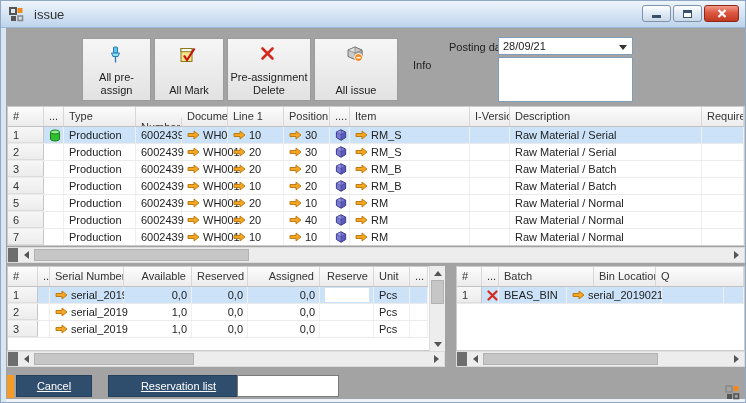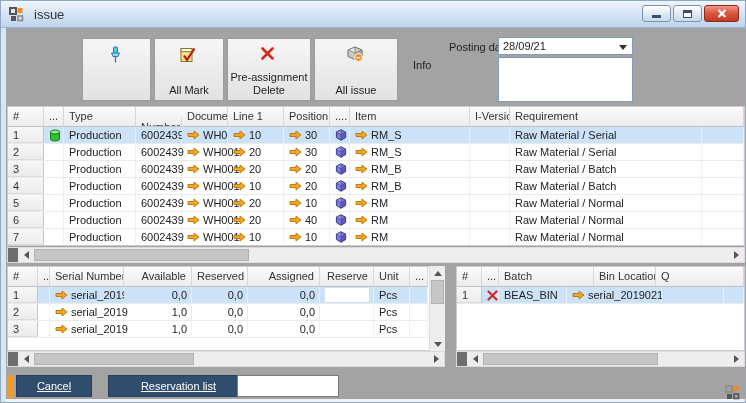--- a/index.html
+++ b/index.html
@@ -111,20 +111,21 @@
   <div class="tb-btn tb-b2">
     <span class="ic-wrap">
         <span class="ic">
       <svg width="15" height="18" viewBox="0 0 15 18">
             <rect x="5.5" y="1" width="4" height="6" rx="1" fill="#5bc8f0" stroke="#2a7ab0"></rect>
             <path d="M3.5 7h8l-1.5 3.5h-5z" fill="#8edcf5" stroke="#2a7ab0"></path>
             <path d="M7.5 10.5v6" stroke="#2a7ab0" stroke-width="1.3"></path>
           </svg>
     </span>
       </span>
+    <span>All pre-assign</span>
   </div>
   <div class="tb-btn tb-b3">
     <span class="ic-wrap">
         <span class="ic">
       <svg width="16" height="17" viewBox="0 0 16 17">
             <rect x="1" y="2.5" width="11" height="13" fill="#f7e48a" stroke="#8a7a1a"></rect>
             <rect x="1" y="2.5" width="11" height="3.2" fill="#fcfcfc" stroke="#8a7a1a"></rect>
             <path d="M4 9.5l3 4.5 7.5-11.5" stroke="#c41212" stroke-width="2.2" fill="none"></path>
           </svg>
     </span>
@@ -169,20 +170,21 @@
         <div class="hcell" style="width: 36px;">#</div>
         <div class="hcell" style="width: 20px;">...</div>
         <div class="hcell" style="width: 72px;">Type</div>
         <div class="hcell" style="width: 46px; margin-top: 11px;">Number</div>
         <div class="hcell" style="width: 46px;">Document</div>
         <div class="hcell" style="width: 56px;">Line 1</div>
         <div class="hcell" style="width: 46px;">Position</div>
         <div class="hcell" style="width: 20px;">....</div>
         <div class="hcell" style="width: 120px;">Item</div>
         <div class="hcell" style="width: 40px;">I-Version</div>
+        <div class="hcell" style="width: 192px;">Description</div>
         <div class="hcell flex">Requirement</div>
       </div>
       <div class="grid-row selected">
         <div class="cell rn" style="width: 36px;">
           <span class="ctext">1</span>
         </div>
         <div class="cell" style="width: 20px;">
           <span class="ic">
             <svg width="12" height="13" viewBox="0 0 12 13">
               <path d="M1.5 3v7c0 1.1 2 2 4.5 2s4.5-.9 4.5-2V3" fill="#2fbf2f" stroke="#1c7a1c"></path>

